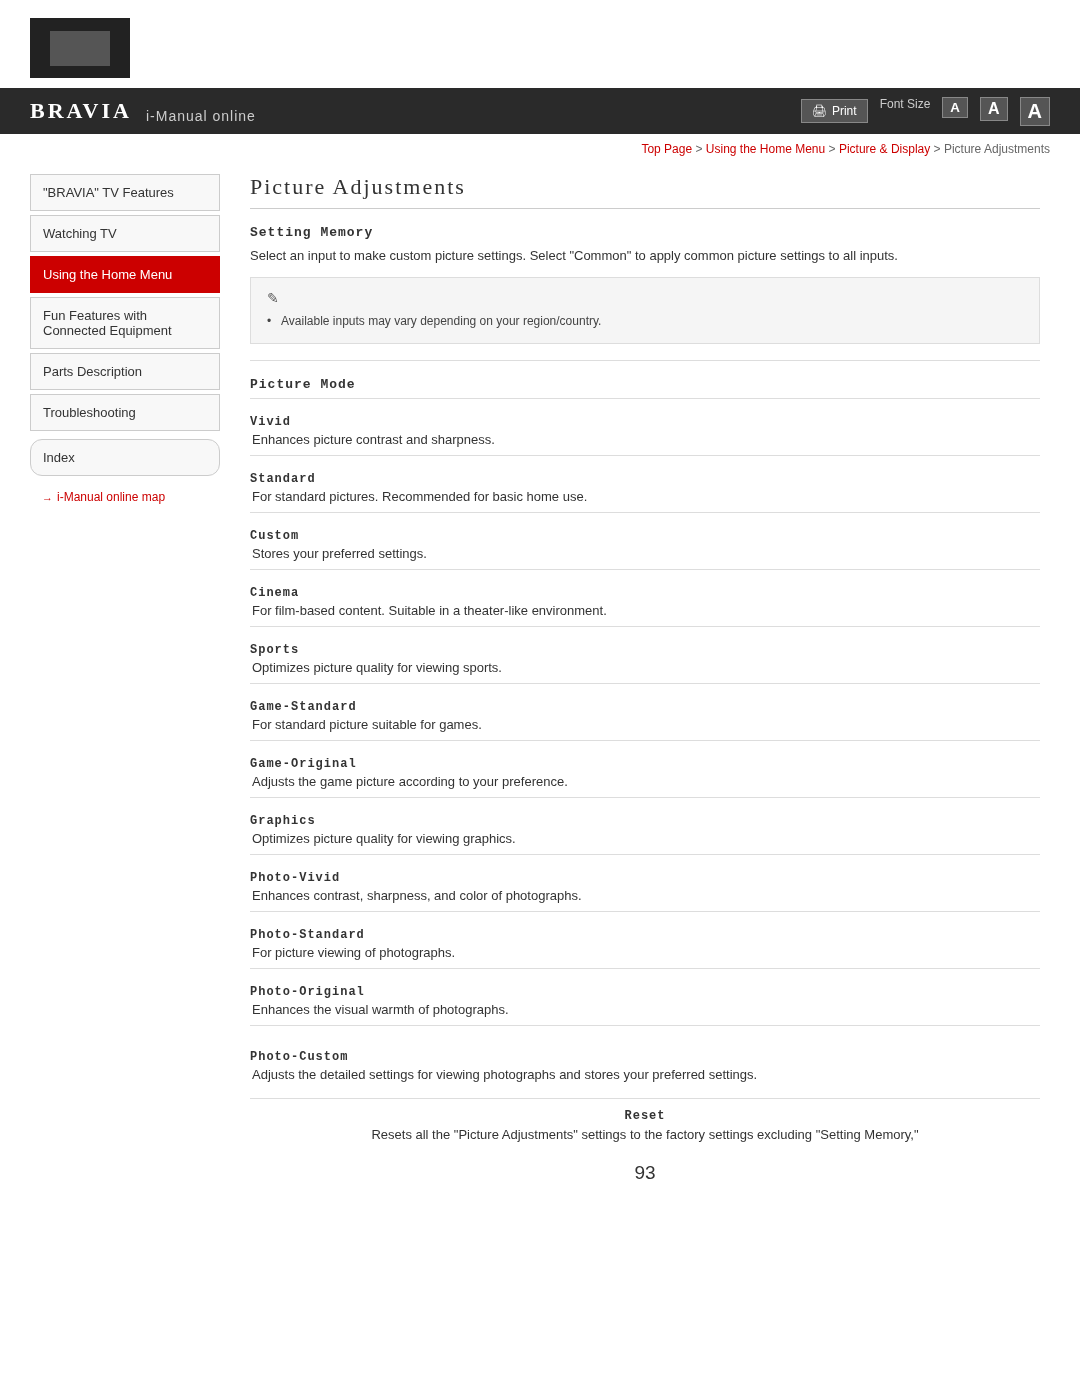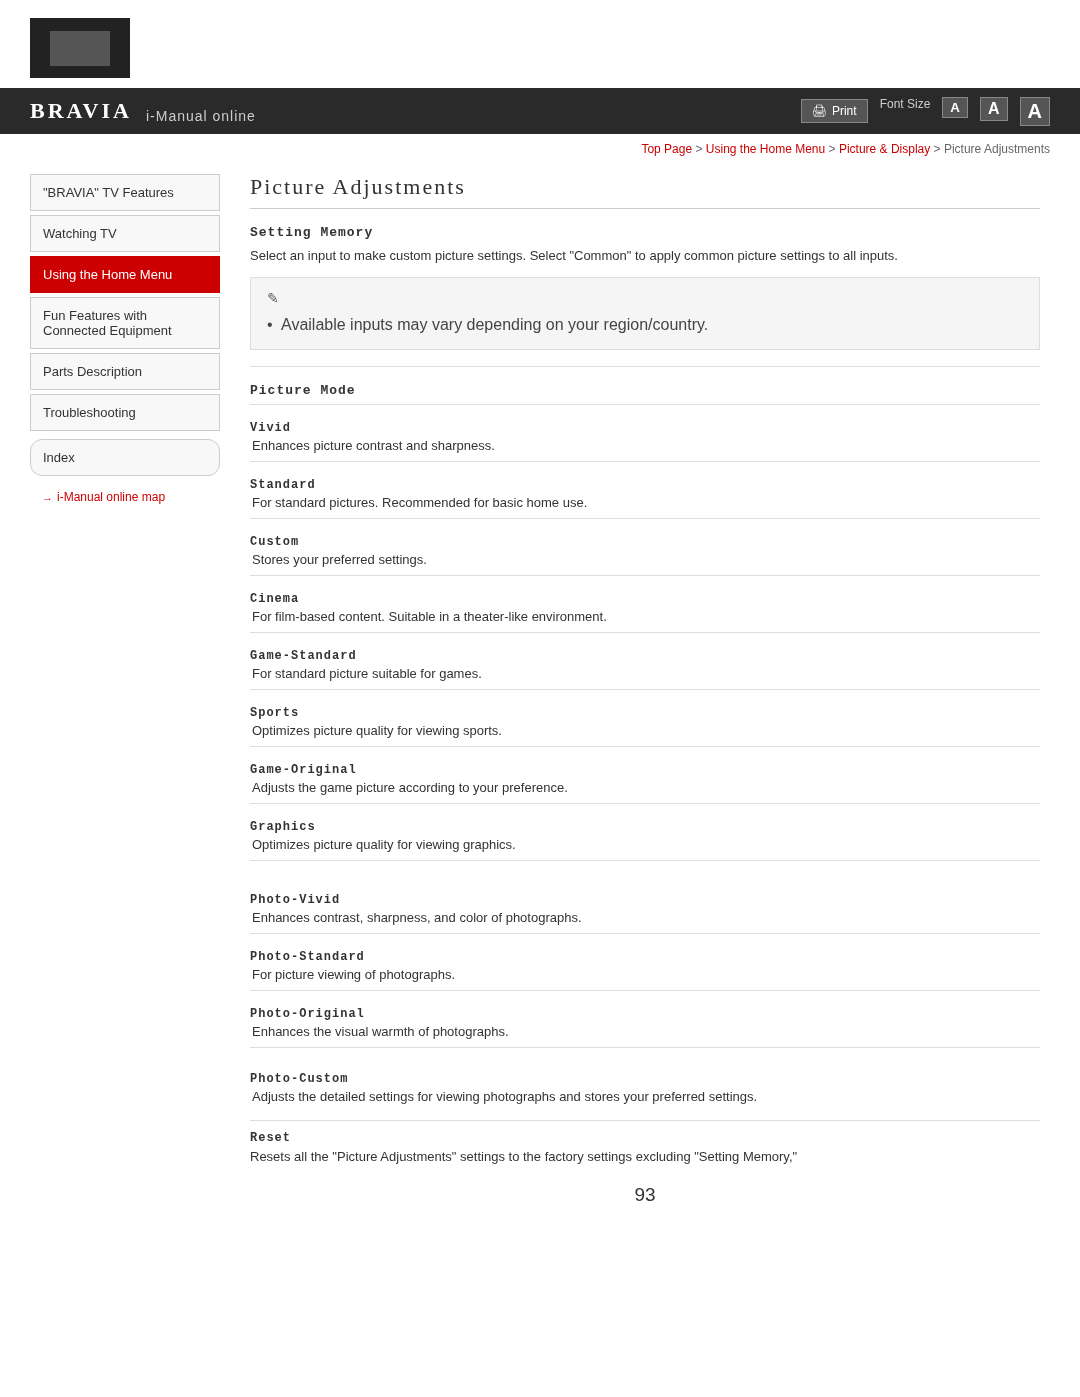--- a/index.html
+++ b/index.html
@@ -189,21 +189,21 @@
     }
     .note-icon {
       font-size: 14px;
       margin-bottom: 6px;
       color: #555;
     }
     .bullet-item {
       list-style: none;
       padding-left: 14px;
       position: relative;
-      font-size: 16px;
+      font-size: 12px;
       color: #444;
       line-height: 1.6;
     }
     .bullet-item::before {
       content: '•';
       position: absolute;
       left: 0;
     }
     .mode-title {
       font-size: 12px;
@@ -216,20 +216,21 @@
       font-size: 13px;
       color: #333;
       margin-bottom: 8px;
       padding-left: 2px;
     }
 
     .reset-section {
       margin-top: 16px;
       border-top: 1px solid #ddd;
       padding-top: 10px;
+      text-align: center;
     }
     .reset-title {
       font-size: 12px;
       font-weight: bold;
       font-family: 'Courier New', monospace;
       letter-spacing: 1px;
       margin-bottom: 4px;
     }
     .reset-desc {
       font-size: 13px;
@@ -326,36 +327,36 @@
         </div>
         <div style="border-top: 1px solid rgb(221, 221, 221); padding-top: 8px; margin-bottom: 2px;">
           <div class="mode-title">Custom</div>
           <div class="mode-desc">Stores your preferred settings.</div>
         </div>
         <div style="border-top: 1px solid rgb(221, 221, 221); padding-top: 8px; margin-bottom: 2px;">
           <div class="mode-title">Cinema</div>
           <div class="mode-desc">For film-based content. Suitable in a theater-like environment.</div>
         </div>
         <div style="border-top: 1px solid rgb(221, 221, 221); padding-top: 8px; margin-bottom: 2px;">
+          <div class="mode-title">Sports</div>
+          <div class="mode-desc">Optimizes picture quality for viewing sports.</div>
+        </div>
+        <div style="border-top: 1px solid rgb(221, 221, 221); padding-top: 8px; margin-bottom: 2px;">
           <div class="mode-title">Game-Standard</div>
           <div class="mode-desc">For standard picture suitable for games.</div>
         </div>
         <div style="border-top: 1px solid rgb(221, 221, 221); padding-top: 8px; margin-bottom: 2px;">
-          <div class="mode-title">Sports</div>
-          <div class="mode-desc">Optimizes picture quality for viewing sports.</div>
-        </div>
-        <div style="border-top: 1px solid rgb(221, 221, 221); padding-top: 8px; margin-bottom: 2px;">
           <div class="mode-title">Game-Original</div>
           <div class="mode-desc">Adjusts the game picture according to your preference.</div>
         </div>
         <div style="border-top: 1px solid rgb(221, 221, 221); padding-top: 8px; margin-bottom: 2px;">
           <div class="mode-title">Graphics</div>
           <div class="mode-desc">Optimizes picture quality for viewing graphics.</div>
         </div>
-        <div style="border-top: 1px solid rgb(221, 221, 221); padding-top: 24px; margin-bottom: 2px;">
+        <div style="border-top: 1px solid rgb(221, 221, 221); padding-top: 8px; margin-bottom: 2px;">
           <div class="mode-title">Photo-Vivid</div>
           <div class="mode-desc">Enhances contrast, sharpness, and color of photographs.</div>
         </div>
         <div style="border-top: 1px solid rgb(221, 221, 221); padding-top: 8px; margin-bottom: 2px;">
           <div class="mode-title">Photo-Standard</div>
           <div class="mode-desc">For picture viewing of photographs.</div>
         </div>
         <div style="border-top: 1px solid rgb(221, 221, 221); padding-top: 8px; margin-bottom: 2px;">
           <div class="mode-title">Photo-Original</div>
           <div class="mode-desc">Enhances the visual warmth of photographs.</div>

